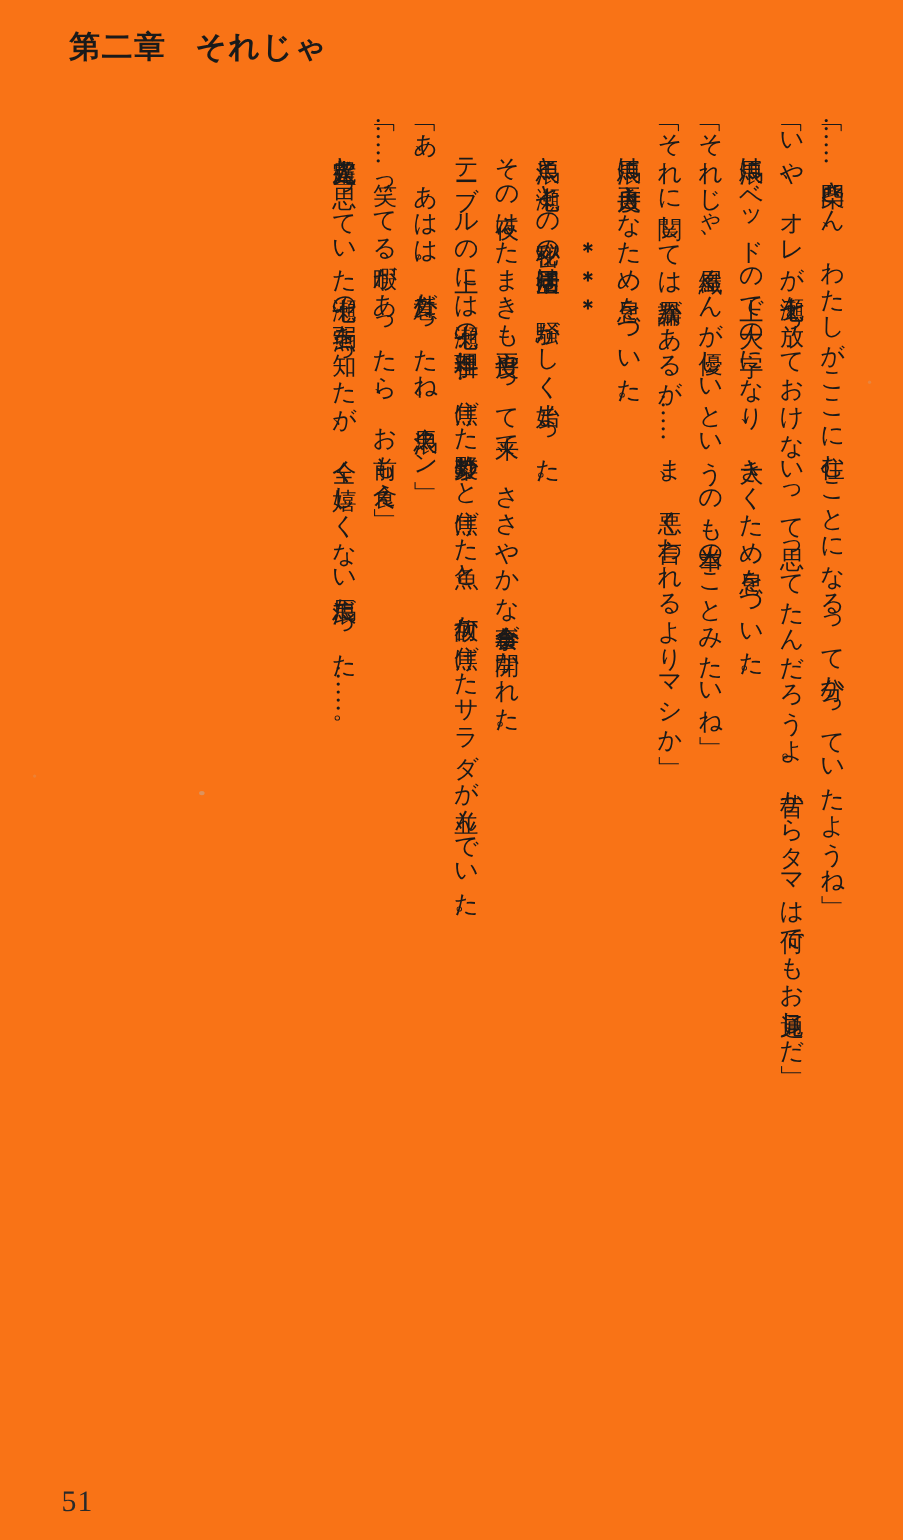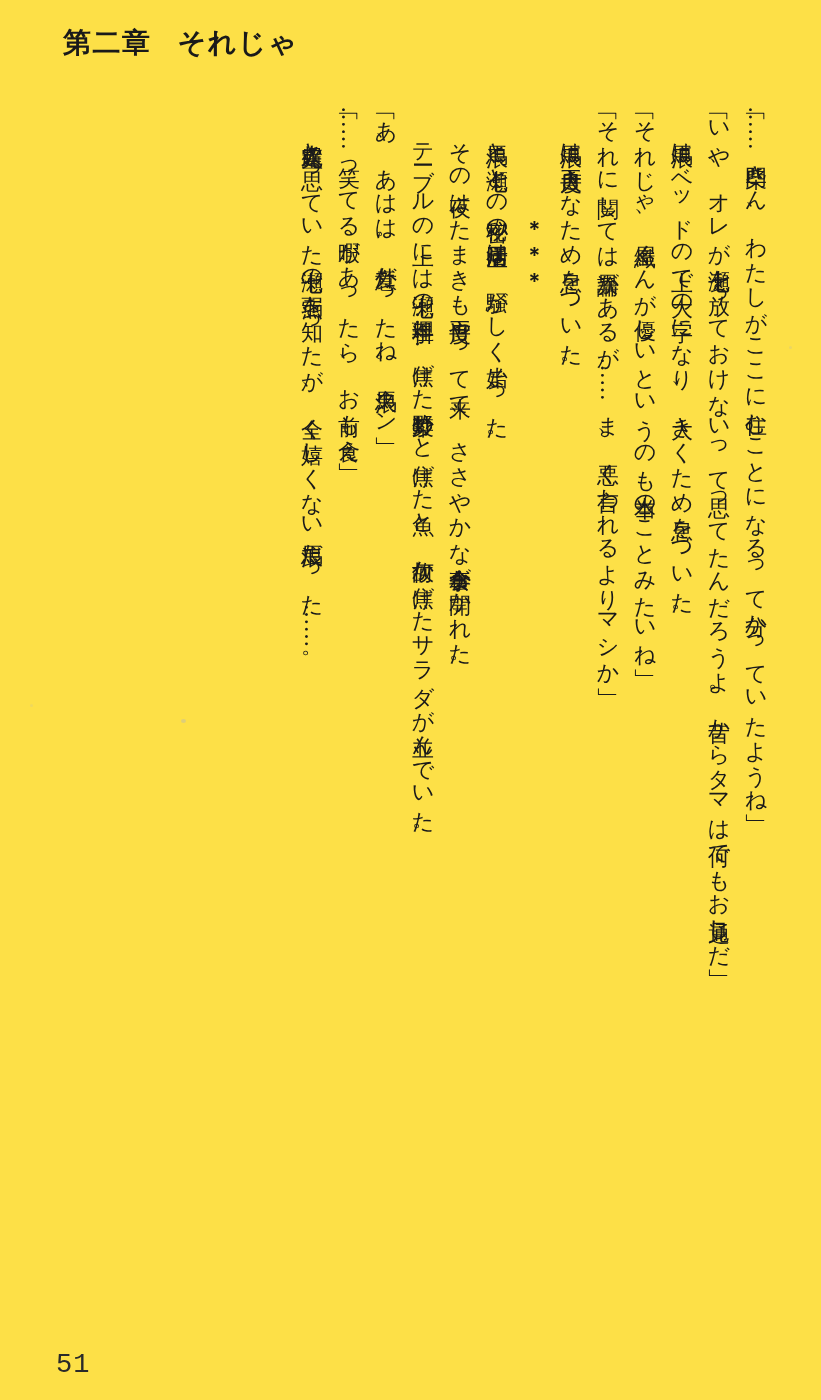--- a/index.html
+++ b/index.html
@@ -4,21 +4,21 @@
 <style>
   html, body {
     margin: 0;
     padding: 0;
     background: #e8e8e8;
   }
   .page {
     position: relative;
     width: 821px;
     height: 1400px;
-    background: #fde047;
+    background: #f97316;
     overflow: hidden;
     font-family: "DejaVu Serif", "Liberation Serif", serif;
     color: #1a1a1a;
   }
   
   .chapter-header {
     position: absolute;
     top: 24px;
     left: 63px;
     display: flex;
@@ -56,21 +56,21 @@
     text-indent: 100px;
     font-size: 20px;
     letter-spacing: 6px;
     font-weight: 600;
   }
   
   .page-number {
     position: absolute;
     top: 1350px;
     left: 56px;
-    font-family: Liberation Mono, monospace;
+    font-family: Liberation Serif, serif;
     font-size: 27px;
     color: #2a2a2a;
     letter-spacing: 1px;
   }
   
   .speck {
     position: absolute;
     background: #b8b8b4;
     border-radius: 50%;
     opacity: 0.45;

